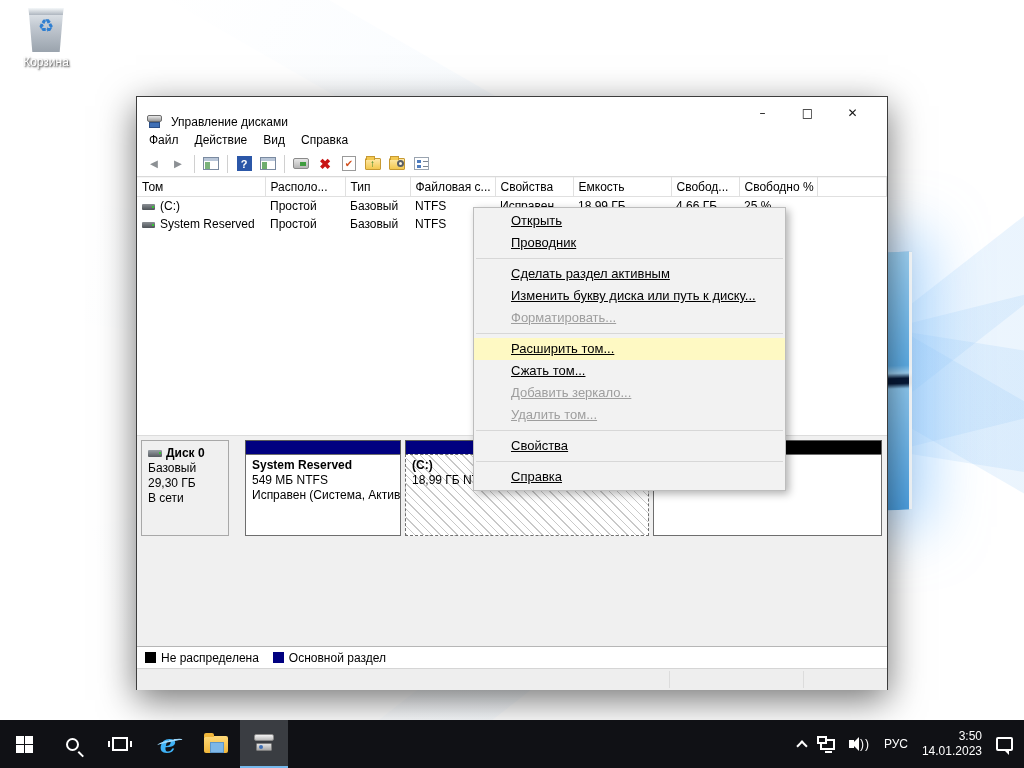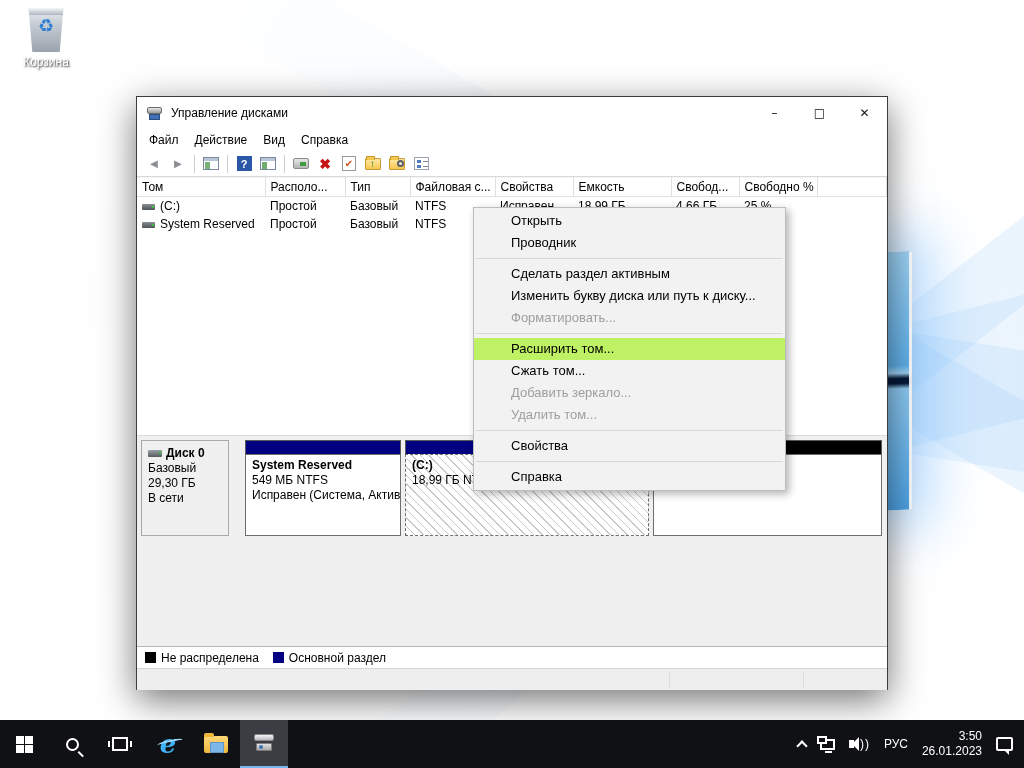--- a/index.html
+++ b/index.html
@@ -34,21 +34,21 @@
     background:linear-gradient(180deg,#e9edf1 0%, #c3cad2 40%, #9aa3ad 100%);
     clip-path:polygon(4% 0, 96% 0, 86% 100%, 14% 100%);
     position:relative; }
   .bin-rim { position:absolute; top:0; left:0; right:0; height:7px; background:linear-gradient(180deg,#f5f8fa,#aeb6bf); }
   .bin-sym { position:absolute; top:9px; left:0; right:0; font-size:18px; color:#2f7fd1; line-height:1; }
   .bin-label { margin-top:3px; font-size:12px; color:#fff; text-shadow:1px 1px 2px rgba(0,0,0,.9); }
 
   
   .window { position:absolute; left:136px; top:96px; width:752px; height:594px;
     background:#fff; border:1px solid #3c3c3c; box-shadow:0 10px 34px rgba(0,0,0,.55); z-index:5; }
-  .titlebar { position:absolute; left:0; top:0; right:0; height:32px; background:#fff; display:flex; align-items:center; }
+  .titlebar { position:absolute; left:0; top:0; right:12px; height:32px; background:#fff; display:flex; align-items:flex-end; }
   .title-icon { width:16px; height:16px; margin-left:10px; position:relative; }
   .ti-disk { position:absolute; left:0; top:2px; width:15px; height:7px; border-radius:2px;
     background:linear-gradient(180deg,#e8e8e8,#9a9a9a); border:1px solid #6e6e6e; }
   .ti-front { position:absolute; left:2px; top:9px; width:11px; height:6px; background:#3f6fb5; border:1px solid #2c4f86; }
   .title-text { margin-left:8px; font-size:12px; color:#000; }
   .win-controls { margin-left:auto; display:flex; height:32px; }
   .win-btn { width:45px; height:32px; display:flex; align-items:center; justify-content:center;
     font-size:12px; color:#111; font-family:"DejaVu Sans", sans-serif; }
 
   .menubar { position:absolute; left:0; top:32px; right:0; height:22px; background:#fff; display:flex; align-items:center; padding-left:4px; }
@@ -104,23 +104,23 @@
     display:flex; align-items:center; padding-left:8px; gap:14px; font-size:12px; }
   .legend-item { display:flex; align-items:center; gap:5px; }
   .swatch { width:11px; height:11px; display:inline-block; }
 
   .status-bar { position:absolute; left:0; top:571px; right:0; height:22px; background:#eeeeee; border-top:1px solid #d5d5d5; }
   .sb-div { position:absolute; top:2px; bottom:2px; width:1px; background:#dcdcdc; }
 
   
   .ctx-menu { position:absolute; left:473px; top:207px; width:313px; z-index:40;
     background:#f2f2f2; border:1px solid #bdbdbd; box-shadow:3px 3px 8px rgba(0,0,0,.3); padding:2px 0; font-size:13px; }
-  .ctx-item { height:22px; line-height:22px; padding-left:37px; color:#000; white-space:nowrap; }
+  .ctx-item { height:22px; line-height:22px; padding-left:37px; color:#000; white-space:nowrap;text-decoration:underline; }
   .ctx-item.disabled { color:#9e9e9e; }
-  .ctx-item.highlight { background:#bef264; }
+  .ctx-item.highlight { background:#fef9c3; }
   .ctx-sep { height:1px; background:#d7d7d7; margin:4px 2px; }
 
   
   .taskbar { position:absolute; left:0; top:720px; width:1024px; height:48px; background:#101115; z-index:50;
     display:flex; align-items:stretch; }
   .tb-item { width:48px; display:flex; align-items:center; justify-content:center; }
   .tb-item.active { background:#3a3d42; border-bottom:2px solid #76b9ed; }
   .win-logo { display:grid; grid-template-columns:8px 8px; grid-template-rows:8px 8px; gap:1px; }
   .win-logo span { background:#fff; }
   .search-glyph { width:13px; height:13px; border:2px solid #fff; border-radius:50%; position:relative; }
@@ -398,20 +398,20 @@
     <div class="tray-item">
       <div class="spk">
           <div class="spk-body"></div>
           <div class="spk-waves">))</div>
         </div>
     </div>
     <div class="tray-item">РУС</div>
     <div class="tray-item">
       <div class="clock">
         <div>3:50</div>
-        <div>26.01.2023</div>
+        <div>14.01.2023</div>
       </div>
     </div>
     <div class="tray-item">
         <div class="notif-glyph"></div>
       </div>
   </div>
 </div>
 
 </body></html>

